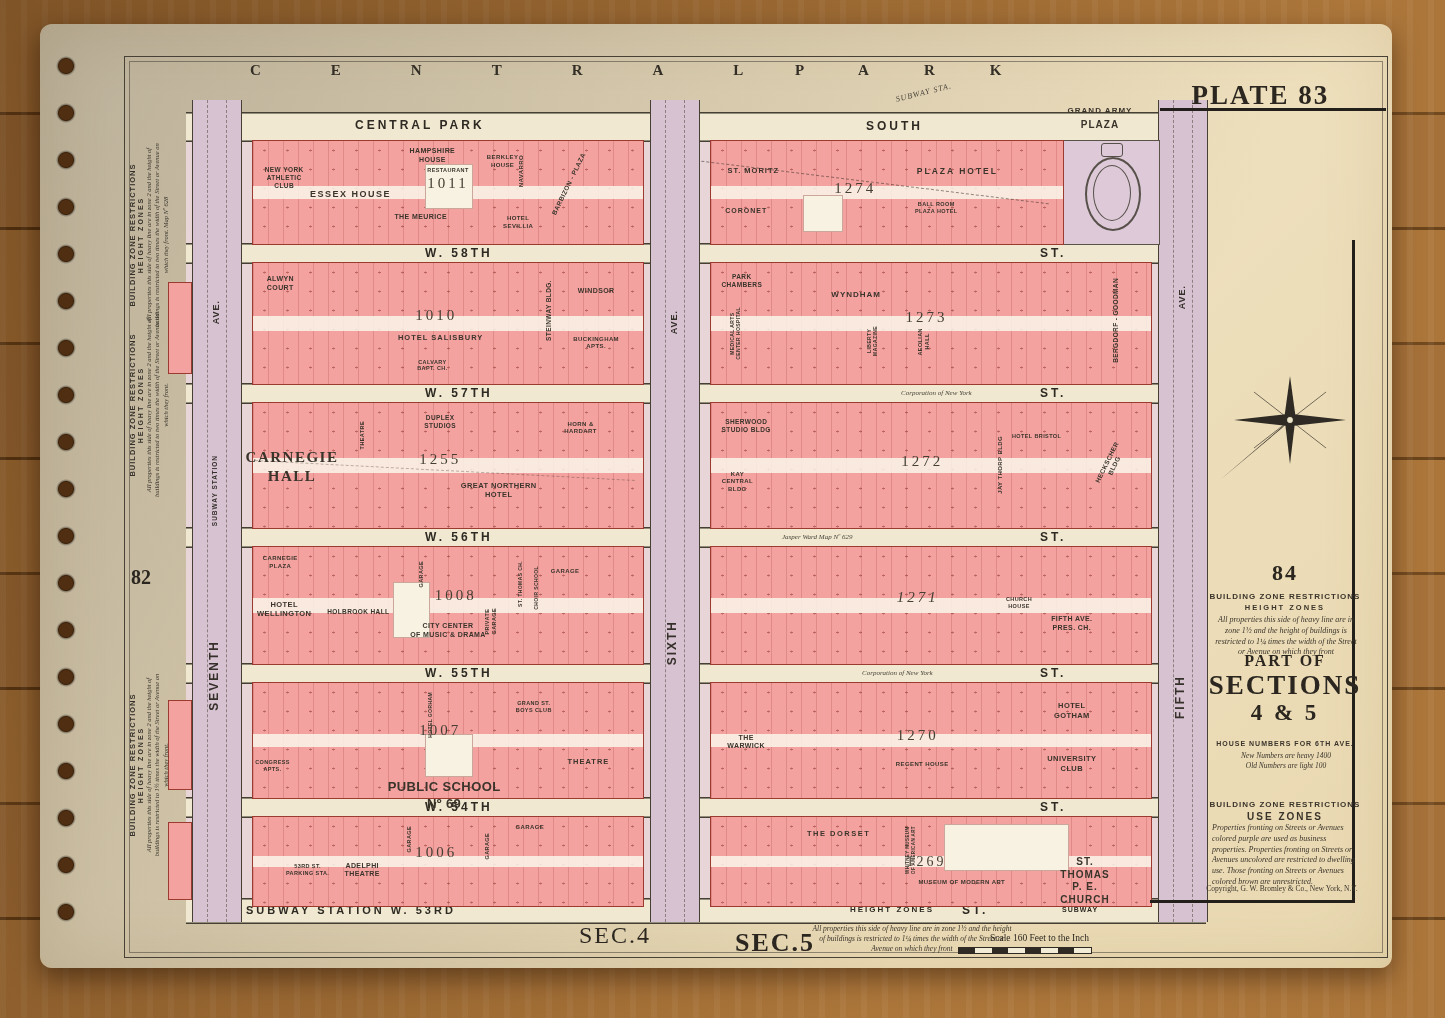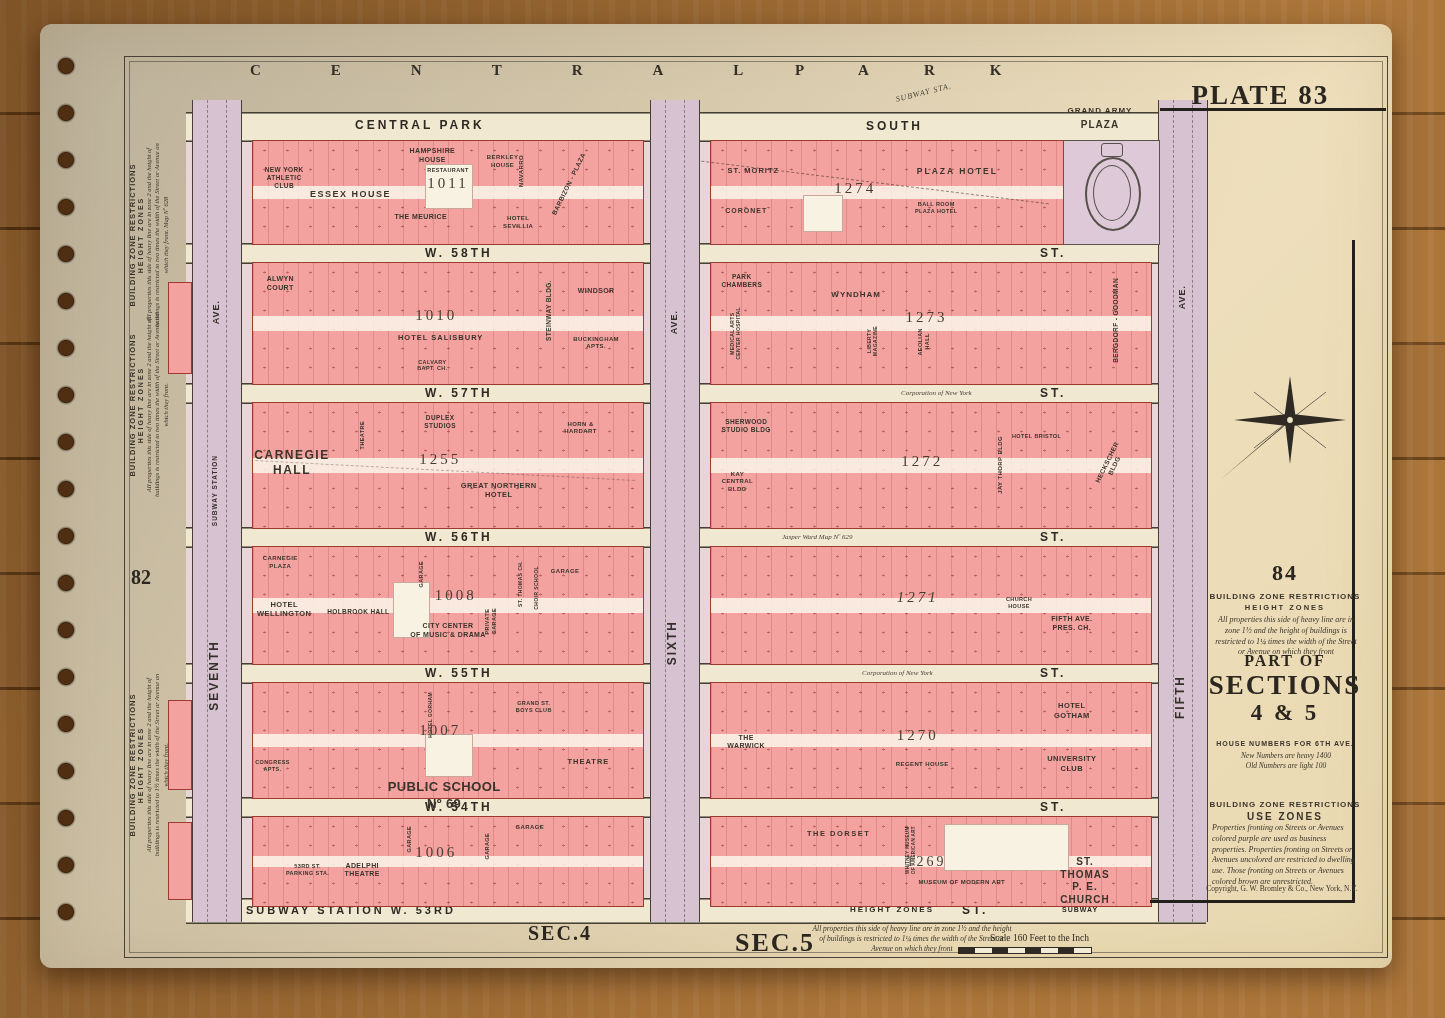--- a/index.html
+++ b/index.html
@@ -172,21 +172,21 @@
     <span class="lbl" style="left:46%;top:79%;font-size:5.5px;">CALVARY
 BAPT. CH.</span>
     <span class="lbl v" style="left:76%;top:14%;font-size:6.5px;">STEINWAY BLDG.</span>
     <span class="lbl" style="left:88%;top:20%;">WINDSOR</span>
     <span class="lbl" style="left:88%;top:60%;font-size:6px;">BUCKINGHAM
 APTS.</span>
   </div>
 
   <div class="block" style="left:252px;top:402px;width:390px;height:125px;">
     <span class="num" style="left:48%;top:38%;">1255</span>
-    <span class="lbl" style="left:10%;top:36%;font-size:12px;letter-spacing:1.5px;">CARNEGIE
+    <span class="lbl" style="left:10%;top:36%;font-size:15px;letter-spacing:1.5px;font-family:Liberation Serif, serif;">CARNEGIE
 HALL</span>
     <span class="lbl v" style="left:28%;top:14%;font-size:5.5px;">THEATRE</span>
     <span class="lbl" style="left:48%;top:9%;font-size:6.5px;">DUPLEX
 STUDIOS</span>
     <span class="lbl" style="left:84%;top:14%;font-size:6px;">HORN &amp;
 HARDART</span>
     <span class="lbl" style="left:63%;top:62%;font-size:7.5px;">GREAT NORTHERN
 HOTEL</span>
   </div>
 
@@ -337,18 +337,18 @@
   <span class="ser" style="left:1200px;top:670px;width:170px;text-align:center;font-size:27px;font-weight:700;letter-spacing:2px;">SECTIONS</span>
   <span class="ser" style="left:1205px;top:700px;width:160px;text-align:center;font-size:23px;font-weight:700;letter-spacing:3px;">4 &amp; 5</span>
   <span class="lbl" style="left:1285px;top:740px;font-size:7px;letter-spacing:1px;">HOUSE NUMBERS FOR 6TH AVE.</span>
   <div class="note" style="left:1212px;top:751px;width:148px;font-size:7.5px;">New Numbers are heavy  1400</div>
   <div class="note" style="left:1212px;top:761px;width:148px;font-size:7.5px;">Old Numbers are light  100</div>
   <span class="lbl" style="left:1285px;top:800px;font-size:8px;letter-spacing:1px;">BUILDING ZONE RESTRICTIONS</span>
   <span class="lbl" style="left:1285px;top:811px;font-size:10px;letter-spacing:2px;">USE ZONES</span>
   <div class="note" style="left:1212px;top:823px;width:148px;text-align:left;">Properties fronting on Streets or Avenues colored purple are used as business properties. Properties fronting on Streets or Avenues uncolored are restricted to dwelling use. Those fronting on Streets or Avenues colored brown are unrestricted.</div>
   <div class="note" style="left:1206px;top:884px;width:152px;font-size:7.5px;font-style:normal;">Copyright, G. W. Bromley &amp; Co., New York, N.Y.</div>
 
-  <span class="ser" style="left:528px;top:922px;font-size:20px;font-weight:700;letter-spacing:2px;">SEC.4</span>
+  <span class="ser" style="left:579px;top:922px;font-size:24px;font-weight:400;letter-spacing:2px;">SEC.4</span>
   <span class="ser" style="left:735px;top:928px;font-size:26px;font-weight:700;letter-spacing:2px;">SEC.5</span>
   <div class="note" style="left:812px;top:924px;width:200px;font-size:7.5px;">All properties this side of heavy line are in zone 1½ and the height of buildings is restricted to 1¼ times the width of the Street or Avenue on which they front</div>
   <span class="ser" style="left:962px;top:933px;font-size:9.5px;padding-left:28px;">Scale 160 Feet to the Inch</span>
   <div class="scalebar"></div>
 </div>
 
 </body></html>

